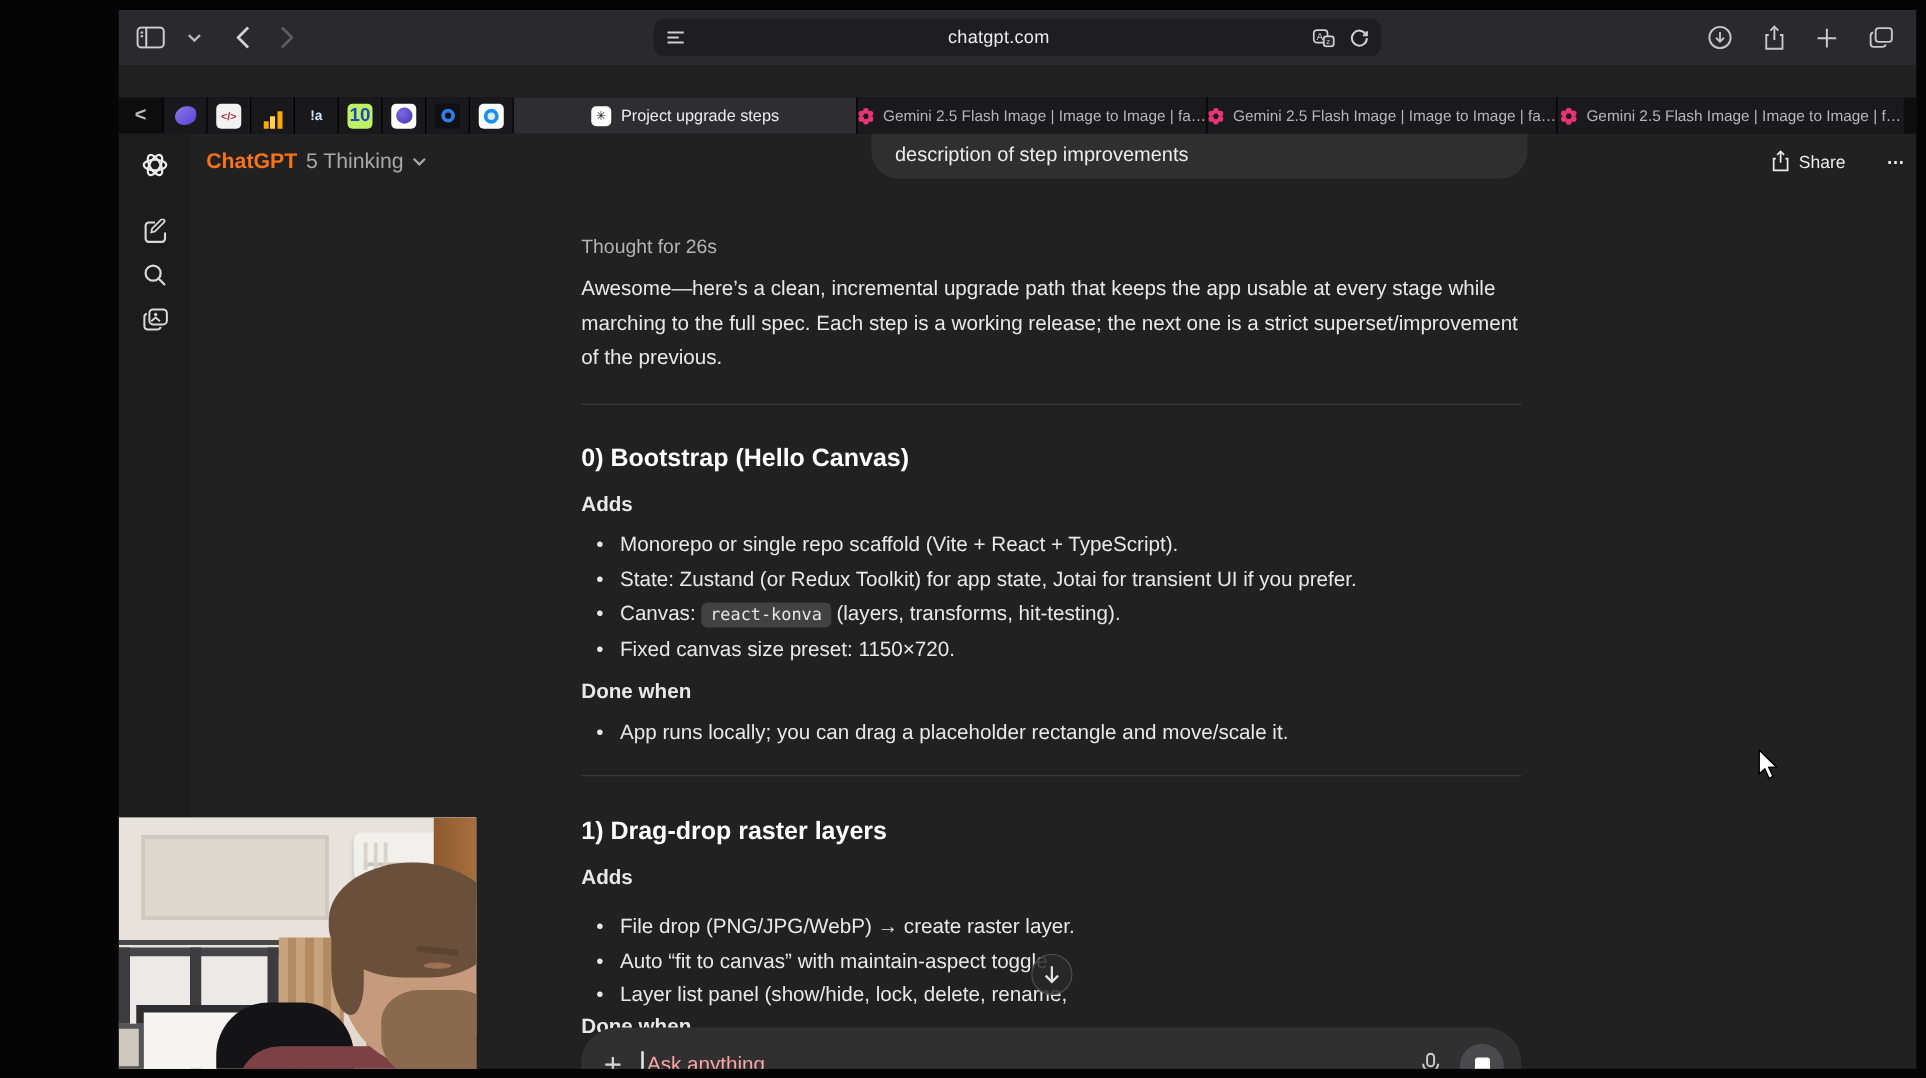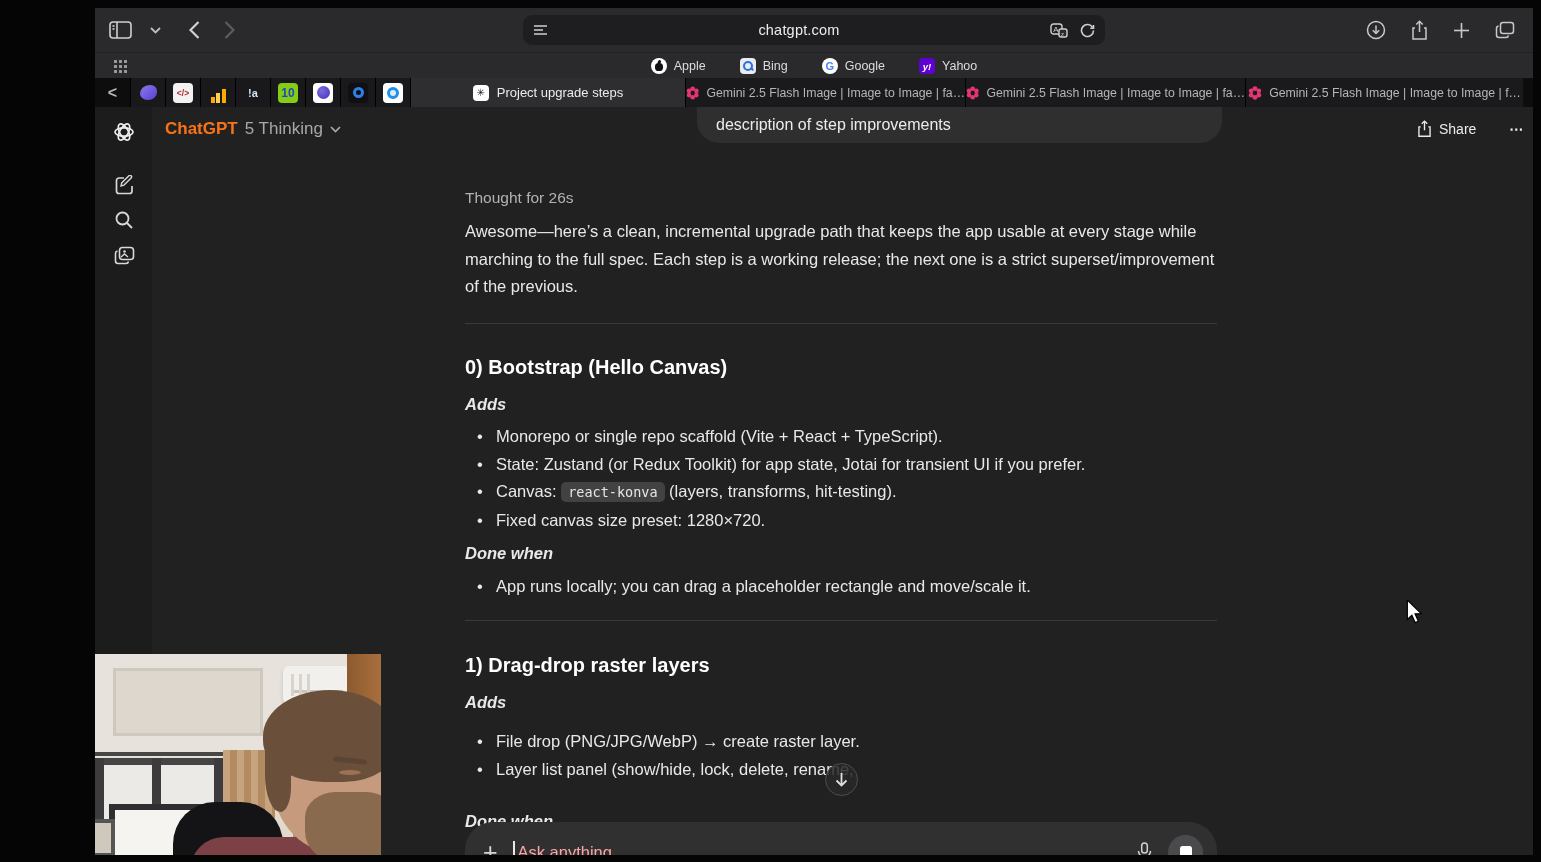--- a/index.html
+++ b/index.html
@@ -38,21 +38,21 @@
   
   .tabbar { position:absolute; left:0; top:70px; width:100%; height:29px; background:#0d0d0e; display:flex; }
   .pin-angle { width:35px; display:flex; align-items:center; justify-content:center; color:#b8b8b8; font-size:16px; font-weight:bold; }
   .pin-cell { width:35px; border-left:1px solid #000; background:#19191b; display:flex; align-items:center; justify-content:center; }
   .pfi { width:20px; height:20px; display:flex; align-items:center; justify-content:center; font-weight:bold; }
   .pfi-1 { background:linear-gradient(135deg,#8b7ae8,#5a3fd6); border-radius:60% 40% 55% 45%; width:17px; height:15px; }
   .pfi-2 { background:#f2f2f2; border-radius:4px; color:#b3232f; font-size:8.5px; }
   .pfi-3 { align-items:flex-end; gap:1.5px; }
   .pfi-3 b { display:block; width:4px; background:#f9ab00; }
   .pfi-4 { color:#cfe3ff; font-size:11px; }
-  .pfi-5 { background:#84cc16; border-radius:4px; color:#1f4ab8; font-size:12px; }
+  .pfi-5 { background:#bef264; border-radius:4px; color:#1f4ab8; font-size:15px; }
   .pfi-6 { background:#fff; border-radius:4px; }
   .pfi-6 i { width:13px; height:13px; border-radius:50%; background:radial-gradient(circle at 35% 35%, #7a6ce0, #4630b8); }
   .pfi-7 { background:#101014; border-radius:4px; }
   .pfi-7 i { width:11px; height:11px; border-radius:50%; border:3px solid #2f7fe8; }
   .pfi-8 { background:#fff; border-radius:4px; }
   .pfi-8 i { width:12px; height:12px; border-radius:50%; border:3.5px solid #1f8fe8; background:#d6ecff; }
   .tab-active { width:275px; background:#2e2e30; display:flex; align-items:center; justify-content:center; gap:8px;
                 font-size:13px; color:#ececec; border-left:1px solid #000; }
   .gpt-fav { width:16px; height:16px; background:#fff; border-radius:4px; color:#1a1a1a; font-size:10px;
              display:flex; align-items:center; justify-content:center; }
@@ -74,21 +74,21 @@
   .bubble { position:absolute; left:602px; top:0px; width:525px; height:36px; background:#2f2f2f;
             border-radius:0 0 22px 22px; display:flex; align-items:center; padding-left:19px;
             font-size:16px; color:#ececec; }
 
   .col { position:absolute; left:370px; top:0; width:752px; color:#e8e8e8; font-size:16.5px; }
   .blk { position:absolute; left:0; width:752px; }
   .thought { color:#b3b3b3; font-size:15.5px; }
   .para { line-height:27.5px; }
   .hr { border-top:1px solid #3a3a3a; height:0; }
   .h3 { font-size:20px; font-weight:bold; color:#fff; }
-  .bold { font-weight:bold;font-style:italic; }
+  .bold { font-weight:bold; }
   ul.b { list-style:none; }
   ul.b li { position:relative; padding-left:31px; line-height:27.5px; }
   ul.b li::before { content:"•"; position:absolute; left:12px; color:#e8e8e8; }
   .code { font-family:"DejaVu Sans Mono", monospace; font-size:13.5px; background:#424242; color:#e6e6e6;
           padding:2px 7px; border-radius:5px; }
 
   .scrollbtn { position:absolute; left:730px; top:656px; width:33px; height:33px; border-radius:50%;
                background:rgba(40,40,40,.85); border:1px solid #4d4d4d; display:flex; align-items:center; justify-content:center;
                color:#e0e0e0; z-index:12; }
 
@@ -214,41 +214,20 @@
         </span>
         <span class="icon-btn">
           <svg width="20" height="18" viewBox="0 0 20 18" fill="none" stroke="#c8c8c8" stroke-width="1.5">
               <rect x="5.5" y="1.5" width="13" height="11" rx="2.5"></rect>
               <path d="M3.5 5 A2.5 2.5 0 0 0 1.5 7.5 V14 A2.5 2.5 0 0 0 4 16.5 H11 A2.5 2.5 0 0 0 13.5 14.5"></path>
             </svg>
         </span>
       </div>
     </div>
 
-    <div class="favbar">
-      <span class="grid-icon"></span>
-      <div class="fav-center">
-        <span class="fav-item">
-            <span class="fv fv-apple"></span>
-            <span>Apple</span>
-          </span>
-        <span class="fav-item">
-            <span class="fv fv-bing"></span>
-            <span>Bing</span>
-          </span>
-        <span class="fav-item">
-            <span class="fv fv-google">G</span>
-            <span>Google</span>
-          </span>
-        <span class="fav-item">
-            <span class="fv fv-yahoo">y!</span>
-            <span>Yahoo</span>
-          </span>
-      </div>
-    </div>
 
     <div class="tabbar">
       <span class="pin-angle">&lt;</span>
       <span class="pin-cell">
           <span class="pfi pfi-1"></span>
         </span>
       <span class="pin-cell">
           <span class="pfi pfi-2">&lt;/&gt;</span>
         </span>
       <span class="pin-cell">
@@ -390,32 +369,33 @@
         <div class="blk thought" style="top:82px">Thought for 26s</div>
         <div class="blk para" style="top:111px">Awesome—here’s a clean, incremental upgrade path that keeps the app usable at every stage while marching to the full spec. Each step is a working release; the next one is a strict superset/improvement of the previous.</div>
         <div class="blk hr" style="top:216px"></div>
 
         <div class="blk h3" style="top:249px">0) Bootstrap (Hello Canvas)</div>
         <div class="blk bold" style="top:288px">Adds</div>
         <ul class="b blk" style="top:316px">
           <li>Monorepo or single repo scaffold (Vite + React + TypeScript).</li>
           <li>State: Zustand (or Redux Toolkit) for app state, Jotai for transient UI if you prefer.</li>
           <li><span>Canvas: </span><span class="code">react-konva</span><span> (layers, transforms, hit-testing).</span></li>
-          <li>Fixed canvas size preset: 1280×720.</li>
+          <li>Fixed canvas size preset: 1150×720.</li>
         </ul>
         <div class="blk bold" style="top:437px">Done when</div>
         <ul class="b blk" style="top:466px">
           <li>App runs locally; you can drag a placeholder rectangle and move/scale it.</li>
         </ul>
         <div class="blk hr" style="top:513px"></div>
 
         <div class="blk h3" style="top:547px">1) Drag-drop raster layers</div>
         <div class="blk bold" style="top:586px">Adds</div>
         <ul class="b blk" style="top:621px">
           <li>File drop (PNG/JPG/WebP) → create raster layer.</li>
+          <li>Auto “fit to canvas” with maintain-aspect toggle</li>
           <li>Layer list panel (show/hide, lock, delete, rename,</li>
         </ul>
         <div class="blk bold" style="top:705px">Done when</div>
       </div>
 
       <div class="scrollbtn">
         <svg width="15" height="16" viewBox="0 0 15 16" fill="none" stroke="#e0e0e0" stroke-width="1.8">
             <line x1="7.5" y1="1" x2="7.5" y2="13"></line>
             <polyline points="2.5,8.5 7.5,13.5 12.5,8.5"></polyline>
           </svg>

